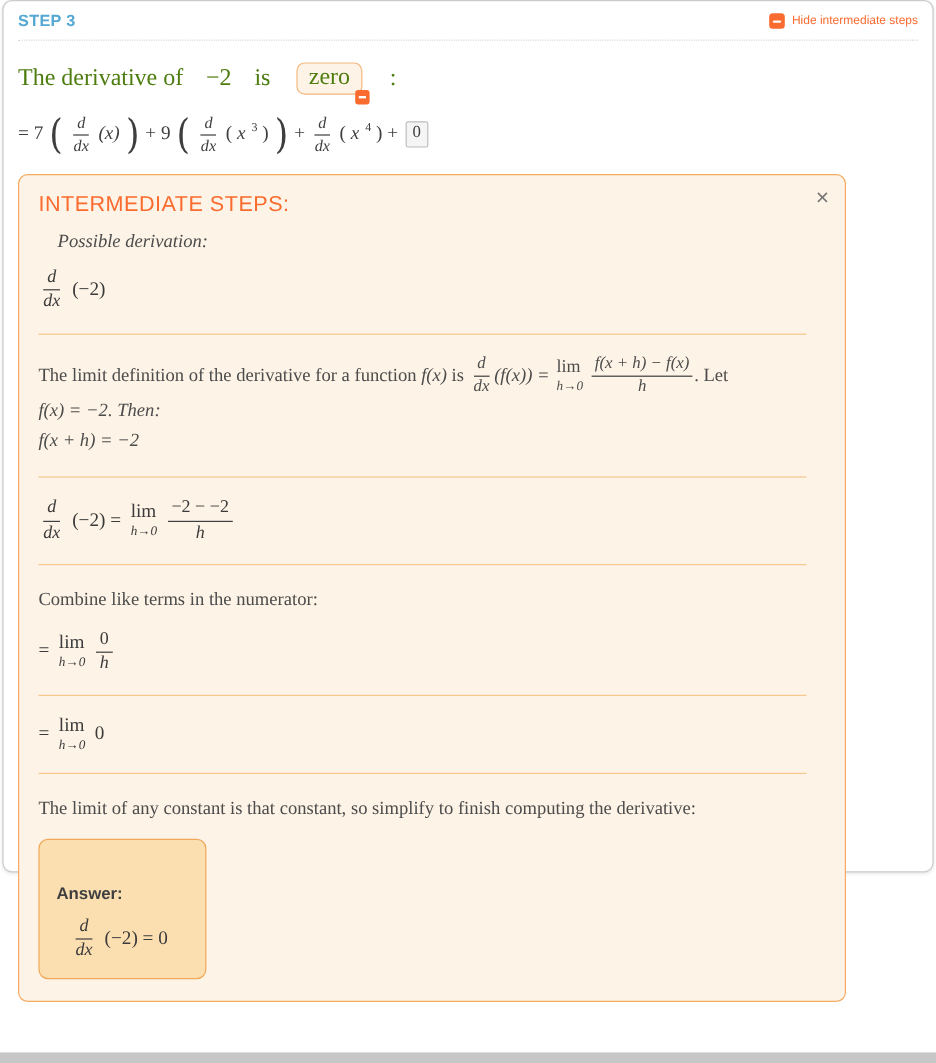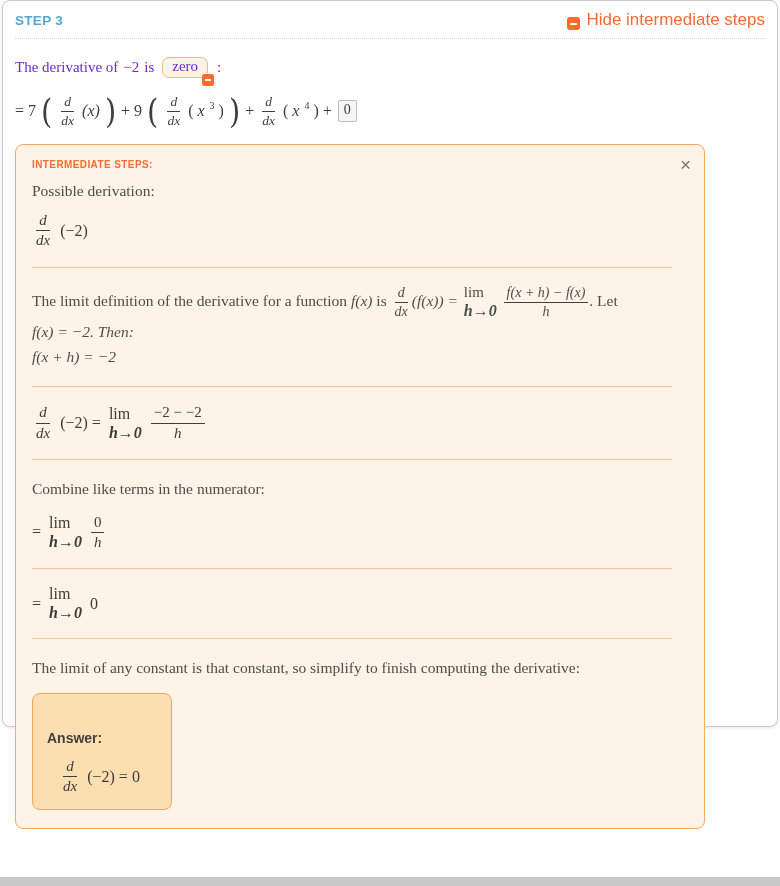--- a/index.html
+++ b/index.html
@@ -19,32 +19,32 @@
   }
   
   .header-row {
     display:flex; justify-content:space-between; align-items:center;
     padding:9px 12px 8px 12px;
   }
   .step-label {
     color:#55a8d2; font-weight:bold; font-size:13.5px; letter-spacing:.3px;
   }
   .hide-btn {
-    display:flex; align-items:flex-end; gap:6px; cursor:pointer;
-    color:#f96b2e; font-size:17px;
+    display:flex; align-items:center; gap:6px; cursor:pointer;
+    color:#f96b2e; font-size:10px;
   }
   .sq-minus {
     width:13px; height:13px; background:#f96b2e; border-radius:3px;
     display:inline-flex; align-items:center; justify-content:center; flex:none;
   }
   .sq-minus .bar { width:7px; height:2px; background:#fff; border-radius:1px; }
   .dotted-divider { border-top:1px dotted #d8d8d8; margin:0 12px; height:0; }
   .statement {
-    margin:18px 12px 0 12px; display:flex; align-items:center; gap:5px;
-    font-family:"Liberation Serif", serif; font-size:15px; color:#6d28d9;
+    margin:18px 12px 0 12px; display:flex; align-items:center; gap:19px;
+    font-family:"Liberation Serif", serif; font-size:20px; color:#4d7c0f;
   }
   .zero-box {
     position:relative; display:inline-block;
     border:1.5px solid #f4b87f; background:#fdf3e7; border-radius:7px;
     padding:0 9px 2px 9px; margin:0 4px 0 3px;
   }
   .zero-badge {
     position:absolute; right:-7px; bottom:-9px; width:12px; height:12px;
     background:#f96b2e; border-radius:2.5px;
     display:flex; align-items:center; justify-content:center; cursor:pointer;
@@ -75,40 +75,40 @@
 
   
   .panel {
     position:relative; margin:16px 12px 0 12px; width:690px;
     background:#fdf3e6; border:1px solid #f6ab62; border-radius:8px;
     padding:14px 16px 18px 16px;
     font-family:"Liberation Serif", serif; font-size:15.5px; color:#4c4c4c;
   }
   .panel-title {
     font-family:"Liberation Sans", sans-serif; color:#f96b2e;
-    font-weight:bold; font-size:10px; letter-spacing:.4px;
+    font-weight:normal; font-size:18px; letter-spacing:.4px;
   }
   .close-x {
     position:absolute; top:10px; right:13px; color:#777; font-size:19px;
     line-height:1; cursor:pointer; font-family:"Liberation Sans", sans-serif;
   }
   .divider { border:none; border-top:1px solid #f5c78f; margin:17px 16px 17px 0; }
   .para { margin:10px 0 0 0; line-height:1.6; }
-  .sec-label { margin:12px 0 0 0; }
+  .sec-label { margin:12px 0 0 16px;font-style:italic; }
   .math-display {
     display:flex; align-items:center; gap:6px; margin:12px 0 2px 0;
     color:#3b3b3b; font-size:16px;
   }
   .math-display .frac { font-size:15px; }
   .lim {
     display:inline-flex; flex-direction:column; 
     line-height:1; vertical-align:middle; margin:0 2px;
   }
   .lim .w { font-size:16px; }
-  .lim .s { font-size:16px; margin-top:3px; font-style:italic;font-weight:bold; }
+  .lim .s { font-size:11px; margin-top:3px; font-style:italic; }
   .para .frac { font-size:14px; vertical-align:middle; }
   .para .lim { vertical-align:middle; }
   .para .lim .w { font-size:15px; }
 
   
   .answer-box {
     margin-top:12px; width:140px; min-height:94px;
     background:#fcdfb1; border:1px solid #efa958; border-radius:8px;
     padding:12px 14px;
   }

